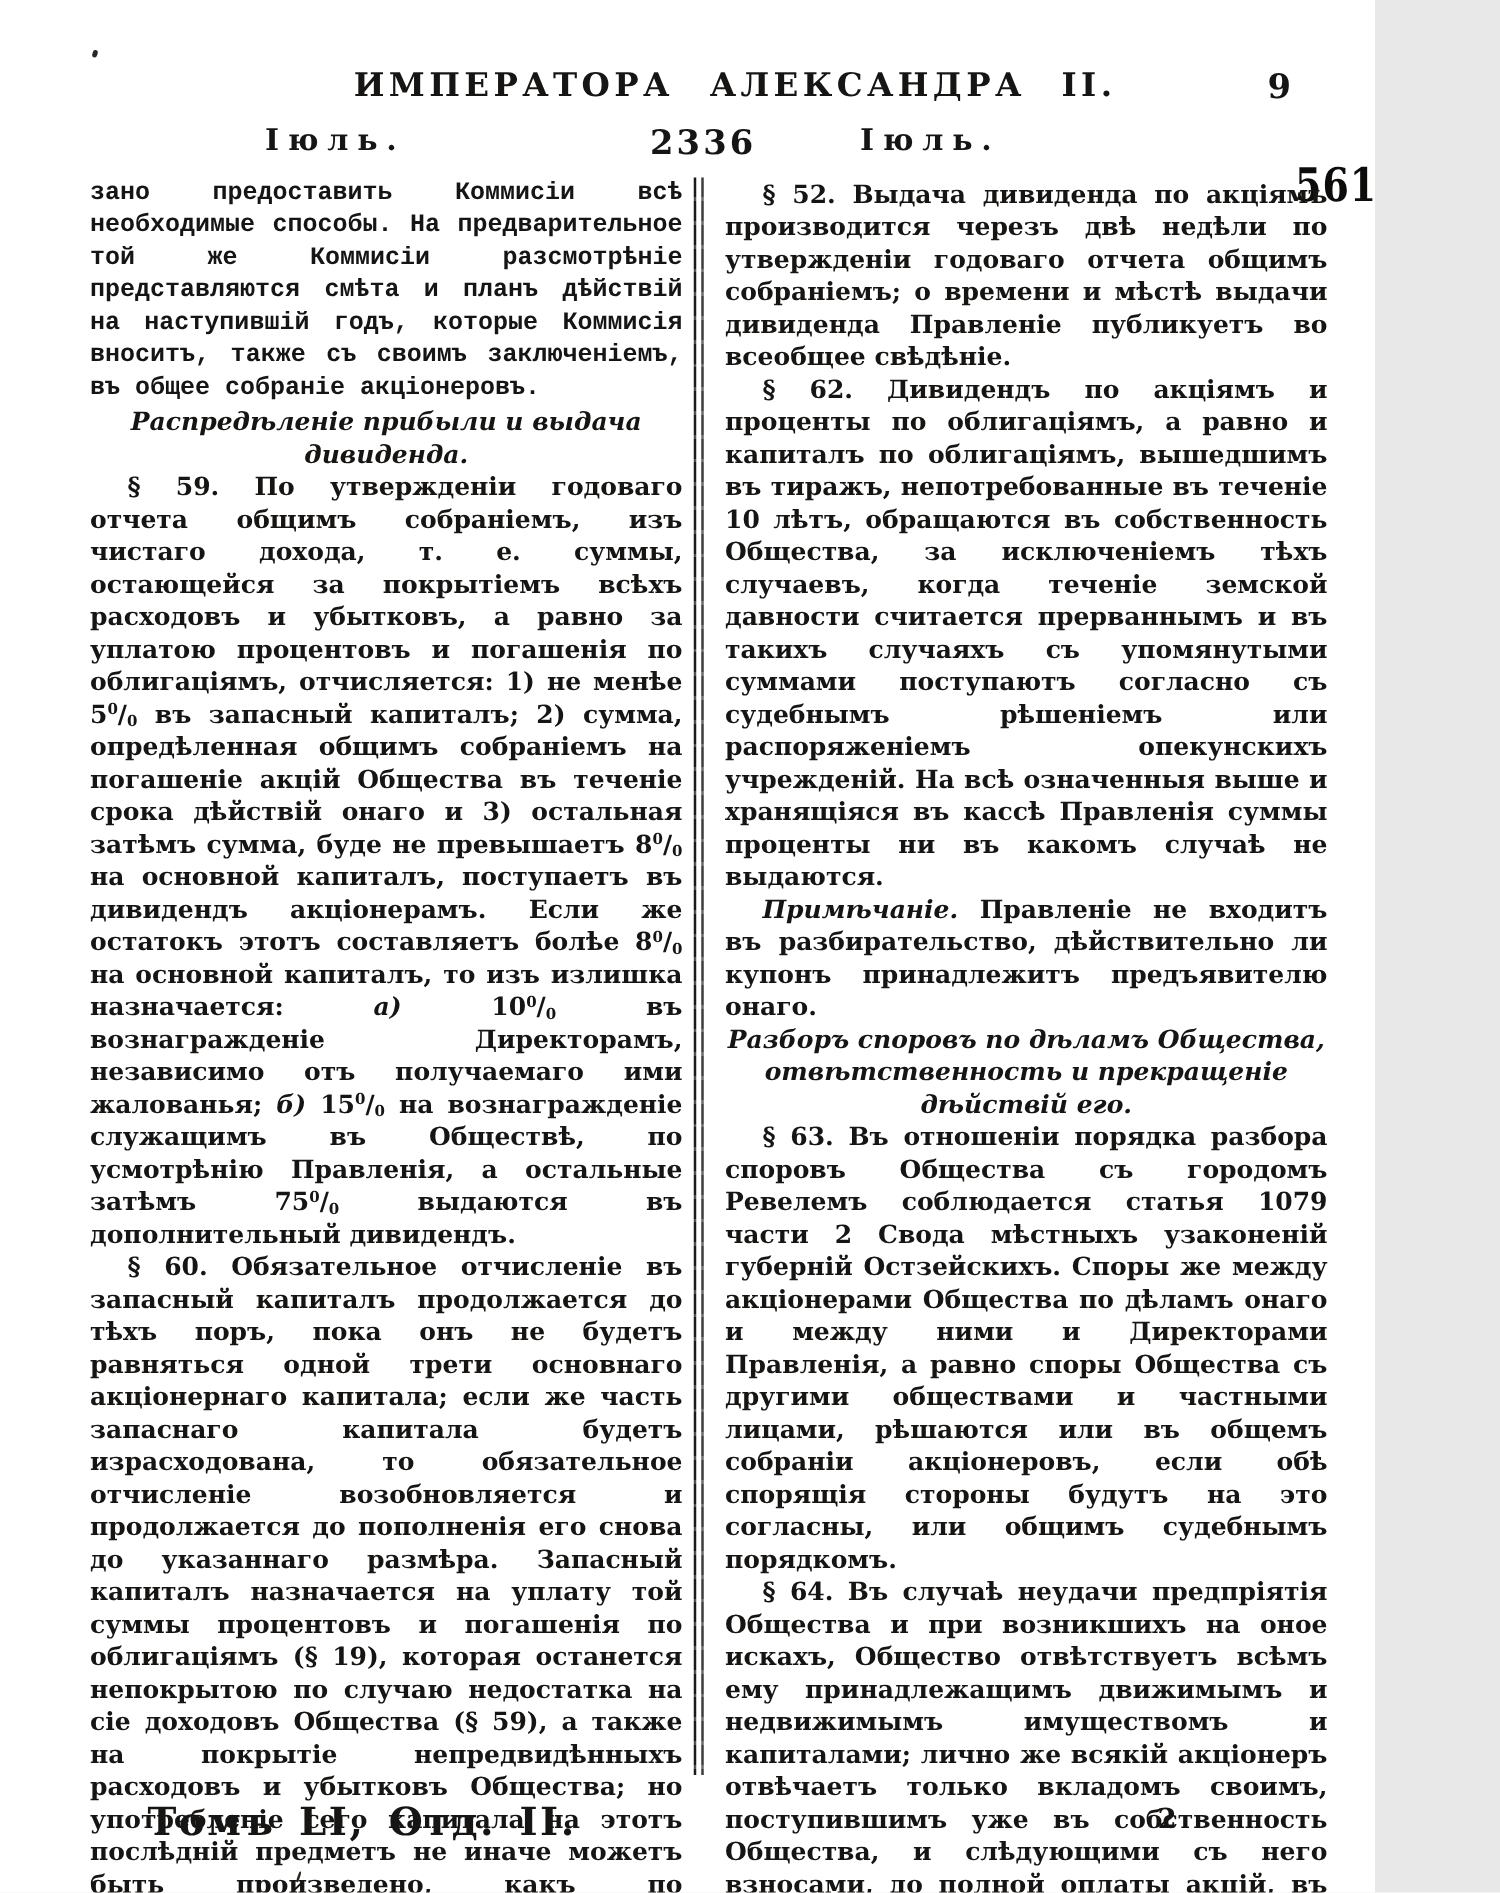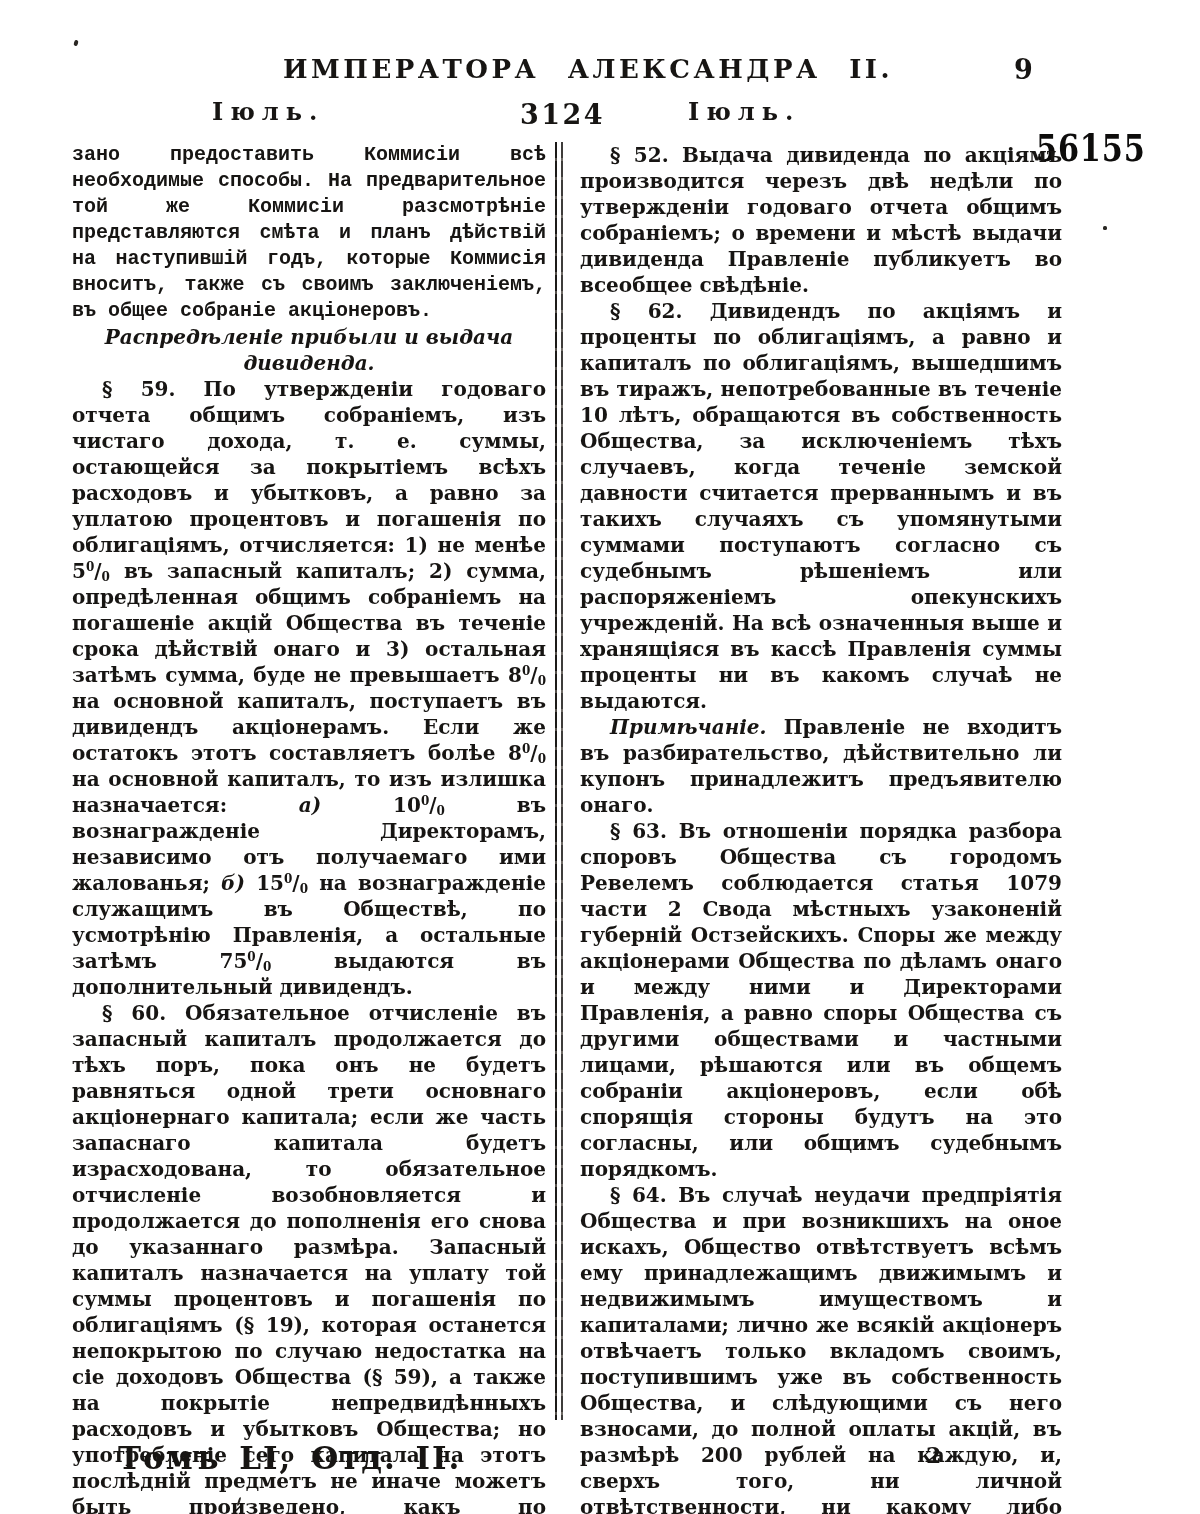--- a/index.html
+++ b/index.html
@@ -1,19 +1,19 @@
 <!DOCTYPE html>
 <html lang="ru"><head>
 <meta charset="utf-8">
 <style>
   html,body{margin:0;padding:0;}
   body{background:#e8e8e8;}
   .page{
     position:relative;
-    width:1200px;height:1514px;
+    width:1100px;height:1514px;
     background:#ffffff;
     overflow:hidden;
     color:#171513;
     font-family:"DejaVu Serif","Liberation Serif",serif;
     font-weight:bold;
   }
   .header-title{
     position:absolute;left:283px;top:54px;
     font-size:26px;letter-spacing:3.5px;word-spacing:16px;
     white-space:nowrap;
@@ -77,38 +77,39 @@
 </style>
 </head>
 <body>
 
 <div class="page">
 
   <div class="header-title">ИМПЕРАТОРА АЛЕКСАНДРА II.</div>
   <div class="page-number">9</div>
 
   <div class="month month-left">Іюль.</div>
-  <div class="year">3124</div>
+  <div class="year">2336</div>
   <div class="month month-right">Іюль.</div>
 
   <div class="stamp">56155</div>
 
   <div class="divider line1"></div>
   <div class="divider line2"></div>
 
   <div class="col col-left">
       <p class="para continuation"><span>зано предоставить Коммисіи всѣ необходимые способы. На предварительное той же Коммисіи разсмотрѣніе представляются смѣта и планъ дѣйствій на наступившій годъ, которые Коммисія вноситъ, также съ своимъ заключеніемъ, въ общее собраніе акціонеровъ.</span></p>
       <p class="para heading"><span class="it">Распредѣленіе прибыли и выдача дивиденда.</span></p>
       <p class="para opening"><span>§ 59. По утвержденіи годоваго отчета общимъ собраніемъ, изъ чистаго дохода, т. е. суммы, остающейся за покрытіемъ всѣхъ расходовъ и убытковъ, а равно за уплатою процентовъ и погашенія по облигаціямъ, отчисляется: 1) не менѣе 5</span><sup>0</sup><span>/</span><sub>0</sub><span> въ запасный капиталъ; 2) сумма, опредѣленная общимъ собраніемъ на погашеніе акцій Общества въ теченіе срока дѣйствій онаго и 3) остальная затѣмъ сумма, буде не превышаетъ 8</span><sup>0</sup><span>/</span><sub>0</sub><span> на основной капиталъ, поступаетъ въ дивидендъ акціонерамъ. Если же остатокъ этотъ составляетъ болѣе 8</span><sup>0</sup><span>/</span><sub>0</sub><span> на основной капиталъ, то изъ излишка назначается: </span><span class="it">а)</span><span> 10</span><sup>0</sup><span>/</span><sub>0</sub><span> въ вознагражденіе Директорамъ, независимо отъ получаемаго ими жалованья; </span><span class="it">б)</span><span> 15</span><sup>0</sup><span>/</span><sub>0</sub><span> на вознагражденіе служащимъ въ Обществѣ, по усмотрѣнію Правленія, а остальные затѣмъ 75</span><sup>0</sup><span>/</span><sub>0</sub><span> выдаются въ дополнительный дивидендъ.</span></p>
       <p class="para opening"><span>§ 60. Обязательное отчисленіе въ запасный капиталъ продолжается до тѣхъ поръ, пока онъ не будетъ равняться одной трети основнаго акціонернаго капитала; если же часть запаснаго капитала будетъ израсходована, то обязательное отчисленіе возобновляется и продолжается до пополненія его снова до указаннаго размѣра. Запасный капиталъ назначается на уплату той суммы процентовъ и погашенія по облигаціямъ (§ 19), которая останется непокрытою по случаю недостатка на сіе доходовъ Общества (§ 59), а также на покрытіе непредвидѣнныхъ расходовъ и убытковъ Общества; но употребленіе сего капитала на этотъ послѣдній предметъ не иначе можетъ быть произведено, какъ по опредѣленію общаго собранія акціонеровъ и лишь въ томъ случаѣ, когда уплата процентовъ и погашенія по облигаціямъ обезпечена вполнѣ доходами Общества.</span></p>
     </div>
   <div class="col col-right">
       <p class="para opening"><span>§ 52. Выдача дивиденда по акціямъ производится черезъ двѣ недѣли по утвержденіи годоваго отчета общимъ собраніемъ; о времени и мѣстѣ выдачи дивиденда Правленіе публикуетъ во всеобщее свѣдѣніе.</span></p>
       <p class="para opening"><span>§ 62. Дивидендъ по акціямъ и проценты по облигаціямъ, а равно и капиталъ по облигаціямъ, вышедшимъ въ тиражъ, непотребованные въ теченіе 10 лѣтъ, обращаются въ собственность Общества, за исключеніемъ тѣхъ случаевъ, когда теченіе земской давности считается прерваннымъ и въ такихъ случаяхъ съ упомянутыми суммами поступаютъ согласно съ судебнымъ рѣшеніемъ или распоряженіемъ опекунскихъ учрежденій. На всѣ означенныя выше и хранящіяся въ кассѣ Правленія суммы проценты ни въ какомъ случаѣ не выдаются.</span></p>
       <p class="para note"><span class="it">Примѣчаніе.</span><span> Правленіе не входитъ въ разбирательство, дѣйствительно ли купонъ принадлежитъ предъявителю онаго.</span></p>
+      <p class="para heading"><span class="it">Разборъ споровъ по дѣламъ Общества, отвѣтственность и прекращеніе дѣйствій его.</span></p>
       <p class="para opening"><span>§ 63. Въ отношеніи порядка разбора споровъ Общества съ городомъ Ревелемъ соблюдается статья 1079 части 2 Свода мѣстныхъ узаконеній губерній Остзейскихъ. Споры же между акціонерами Общества по дѣламъ онаго и между ними и Директорами Правленія, а равно споры Общества съ другими обществами и частными лицами, рѣшаются или въ общемъ собраніи акціонеровъ, если обѣ спорящія стороны будутъ на это согласны, или общимъ судебнымъ порядкомъ.</span></p>
       <p class="para opening"><span>§ 64. Въ случаѣ неудачи предпріятія Общества и при возникшихъ на оное искахъ, Общество отвѣтствуетъ всѣмъ ему принадлежащимъ движимымъ и недвижимымъ имуществомъ и капиталами; лично же всякій акціонеръ отвѣчаетъ только вкладомъ своимъ, поступившимъ уже въ собственность Общества, и слѣдующими съ него взносами, до полной оплаты акцій, въ размѣрѣ 200 рублей на каждую, и, сверхъ того, ни личной отвѣтственности, ни какому либо дополнительному платежу по дѣламъ Общества подвергаемъ быть не можетъ.</span></p>
     </div>
 
   <div class="footer-volume">Томъ LI, Отд. II.</div>
   <div class="footer-signature">2</div>
 
   <div class="speck speck-1"></div>
   <div class="speck speck-2"></div>
   <div class="speck speck-3"></div>

